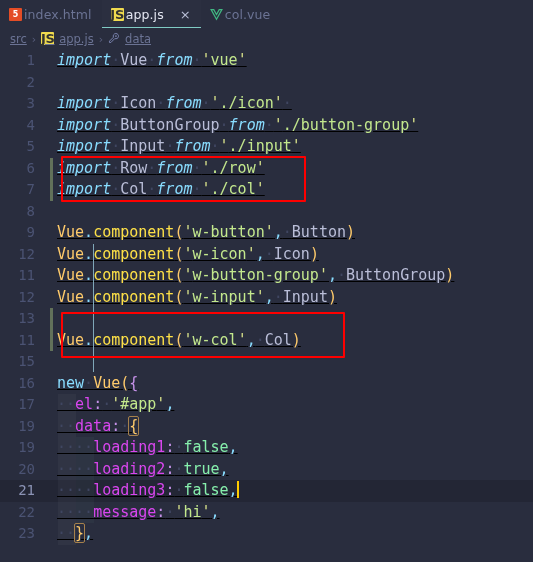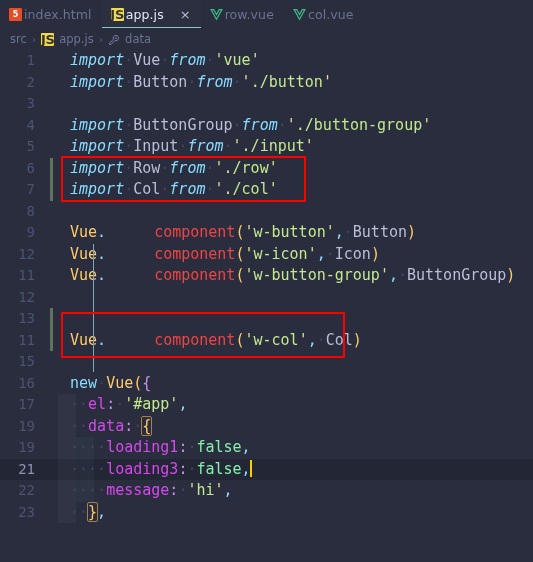--- a/index.html
+++ b/index.html
@@ -83,21 +83,21 @@
   .breadcrumb {
     position: absolute; top: 28px; left: 0;
     width: 533px; height: 22px;
     background: #292d3e;
     display: flex; align-items: center;
     padding-left: 10px;
     font-size: 11.5px;
     color: #6b7394;
     font-family: "DejaVu Sans", sans-serif;
   }
-  .bc-item { display: flex; align-items: flex-end; }
+  .bc-item { display: flex; align-items: flex-start; text-decoration: underline; }
   .bc-sep { margin: 0 5px; color: #585f7d; font-size: 11px; }
   .bc-text { margin-left: 5px; }
   .bc-text.first { margin-left: 0; }
   .bc-prop-icon {
     width: 12px; height: 12px;
     display: inline-flex; align-items: center; justify-content: center;
     color: #7a84b0;
   }
 
   
@@ -122,22 +122,23 @@
     width: 44px;
     text-align: right;
     padding-right: 9px;
     color: #4b5373;
     font-size: 14px;
     font-family: "DejaVu Sans Mono", monospace;
   }
   .line.active .gutter { color: #8b93b5; }
   .codewrap {
     position: absolute;
-    left: 70px; top: 0;
+    left: 57px; top: 0;
     white-space: pre;
+    text-decoration: underline;
   }
 
   
   .modbar {
     position: absolute;
     left: 50px; top: 0;
     width: 3px; height: 21.5px;
     background: #62715a;
   }
 
@@ -156,21 +157,21 @@
   }
 
   
   .t-kw      { color: #89ddff; font-style: italic; }   
   .t-new     { color: #89ddff; }                        
   .t-ident   { color: #babed8; }                        
   .t-str     { color: #c3e88d; }                        
   .t-quote   { color: #d7e08a; }                        
   .t-obj     { color: #ffcb6b; }                        
   .t-dot     { color: #89ddff; }
-  .t-fn      { color: #ef4444; margin-left: 48px; }                        
+  .t-fn      { color: #fde047; }                        
   .t-paren   { color: #ffcb6b; }
   .t-comma   { color: #89ddff; }
   .t-prop    { color: #c792ea; }                        
   .t-propname{ color: #d946ef; }
   .t-bool    { color: #86efac; }                        
   .t-brace   { color: #ffcb6b; }
   .t-ws      { color: #3f4661; }                        
 
   .brmatch {
     outline: 1px solid #a6814c;
@@ -205,28 +206,20 @@
       <span class="ic ic-html">5</span>
       <span class="tab-label">index.html</span>
     </div>
 
     <div class="tab active">
       <span class="ic ic-js">JS</span>
       <span class="tab-label">app.js</span>
       <span class="tab-close">×</span>
     </div>
 
-    <div class="tab">
-      <span class="ic ic-vue">
-        <svg viewBox="0 0 24 24" width="13" height="13" aria-hidden="true">
-          <path d="M2 3 L7 3 L12 12 L17 3 L22 3 L12 21 Z" fill="none" stroke="#41b883" stroke-width="2.2"></path>
-        </svg>
-      </span>
-      <span class="tab-label">row.vue</span>
-    </div>
 
     <div class="tab">
       <span class="ic ic-vue">
         <svg viewBox="0 0 24 24" width="13" height="13" aria-hidden="true">
           <path d="M2 3 L7 3 L12 12 L17 3 L22 3 L12 21 Z" fill="none" stroke="#41b883" stroke-width="2.2"></path>
         </svg>
       </span>
       <span class="tab-label">col.vue</span>
     </div>
 
@@ -255,25 +248,25 @@
 
   <div class="editor">
 
     <div class="line" style="top:0">
       <span class="gutter">1</span>
       <span class="codewrap"><span class="t-kw">import</span><span class="t-ws">·</span><span class="t-ident">Vue</span><span class="t-ws">·</span><span class="t-kw">from</span><span class="t-ws">·</span><span class="t-quote">'</span><span class="t-str">vue</span><span class="t-quote">'</span></span>
     </div>
 
     <div class="line">
       <span class="gutter">2</span>
-      <span class="codewrap"><span class="t-kw">import</span><span class="t-ws">·</span><span class="t-ident">Button</span><span class="t-ws">·</span><span class="t-kw">from</span><span class="t-ws">·</span><span class="t-quote">'</span><span class="t-str">./button</span><span class="t-quote">'</span></span>
     </div>
 
     <div class="line">
       <span class="gutter">3</span>
+      <span class="codewrap"><span class="t-kw">import</span><span class="t-ws">·</span><span class="t-ident">Icon</span><span class="t-ws">·</span><span class="t-kw">from</span><span class="t-ws">·</span><span class="t-quote">'</span><span class="t-str">./icon</span><span class="t-quote">'</span><span class="t-ws">·</span></span>
     </div>
 
     <div class="line">
       <span class="gutter">4</span>
       <span class="codewrap"><span class="t-kw">import</span><span class="t-ws">·</span><span class="t-ident">ButtonGroup</span><span class="t-ws">·</span><span class="t-kw">from</span><span class="t-ws">·</span><span class="t-quote">'</span><span class="t-str">./button-group</span><span class="t-quote">'</span></span>
     </div>
 
     <div class="line">
       <span class="gutter">5</span>
       <span class="codewrap"><span class="t-kw">import</span><span class="t-ws">·</span><span class="t-ident">Input</span><span class="t-ws">·</span><span class="t-kw">from</span><span class="t-ws">·</span><span class="t-quote">'</span><span class="t-str">./input</span><span class="t-quote">'</span></span>
@@ -306,20 +299,21 @@
       <span class="codewrap"><span class="t-obj">Vue</span><span class="t-dot">.</span><span class="t-fn">component</span><span class="t-paren">(</span><span class="t-quote">'</span><span class="t-str">w-icon</span><span class="t-quote">'</span><span class="t-comma">,</span><span class="t-ws">·</span><span class="t-ident">Icon</span><span class="t-paren">)</span></span>
     </div>
 
     <div class="line">
       <span class="gutter">11</span>
       <span class="codewrap"><span class="t-obj">Vue</span><span class="t-dot">.</span><span class="t-fn">component</span><span class="t-paren">(</span><span class="t-quote">'</span><span class="t-str">w-button-group</span><span class="t-quote">'</span><span class="t-comma">,</span><span class="t-ws">·</span><span class="t-ident">ButtonGroup</span><span class="t-paren">)</span></span>
     </div>
 
     <div class="line">
       <span class="gutter">12</span>
+      <span class="codewrap"><span class="t-obj">Vue</span><span class="t-dot">.</span><span class="t-fn">component</span><span class="t-paren">(</span><span class="t-quote">'</span><span class="t-str">w-input</span><span class="t-quote">'</span><span class="t-comma">,</span><span class="t-ws">·</span><span class="t-ident">Input</span><span class="t-paren">)</span></span>
     </div>
 
     <div class="line">
       <span class="gutter">13</span>
       <span class="modbar"></span>
     </div>
 
     <div class="line">
       <span class="gutter">11</span>
       <span class="modbar"></span>
@@ -348,20 +342,26 @@
       <span class="codewrap"><span class="t-ws">··</span><span class="t-propname">data</span><span class="t-prop">:</span><span class="t-ws">·</span><span class="t-brace brmatch">{</span></span>
     </div>
 
     <div class="line">
       <span class="gutter">19</span>
       <span class="ishade l1" style="left:58px;width:18px;"></span>
       <span class="ishade l2" style="left:76px;width:18px;"></span>
       <span class="codewrap"><span class="t-ws">····</span><span class="t-propname">loading1</span><span class="t-prop">:</span><span class="t-ws">·</span><span class="t-bool">false</span><span class="t-comma">,</span></span>
     </div>
 
+    <div class="line">
+      <span class="gutter">20</span>
+      <span class="ishade l1" style="left:58px;width:18px;"></span>
+      <span class="ishade l2" style="left:76px;width:18px;"></span>
+      <span class="codewrap"><span class="t-ws">····</span><span class="t-propname">loading2</span><span class="t-prop">:</span><span class="t-ws">·</span><span class="t-bool">true</span><span class="t-comma">,</span></span>
+    </div>
 
     <div class="line active">
       <span class="gutter">21</span>
       <span class="ishade l1" style="left:58px;width:18px;"></span>
       <span class="ishade l2" style="left:76px;width:18px;"></span>
       <span class="codewrap"><span class="t-ws">····</span><span class="t-propname">loading3</span><span class="t-prop">:</span><span class="t-ws">·</span><span class="t-bool">false</span><span class="t-comma">,</span><span class="caret"></span></span>
     </div>
 
     <div class="line">
       <span class="gutter">22</span>

